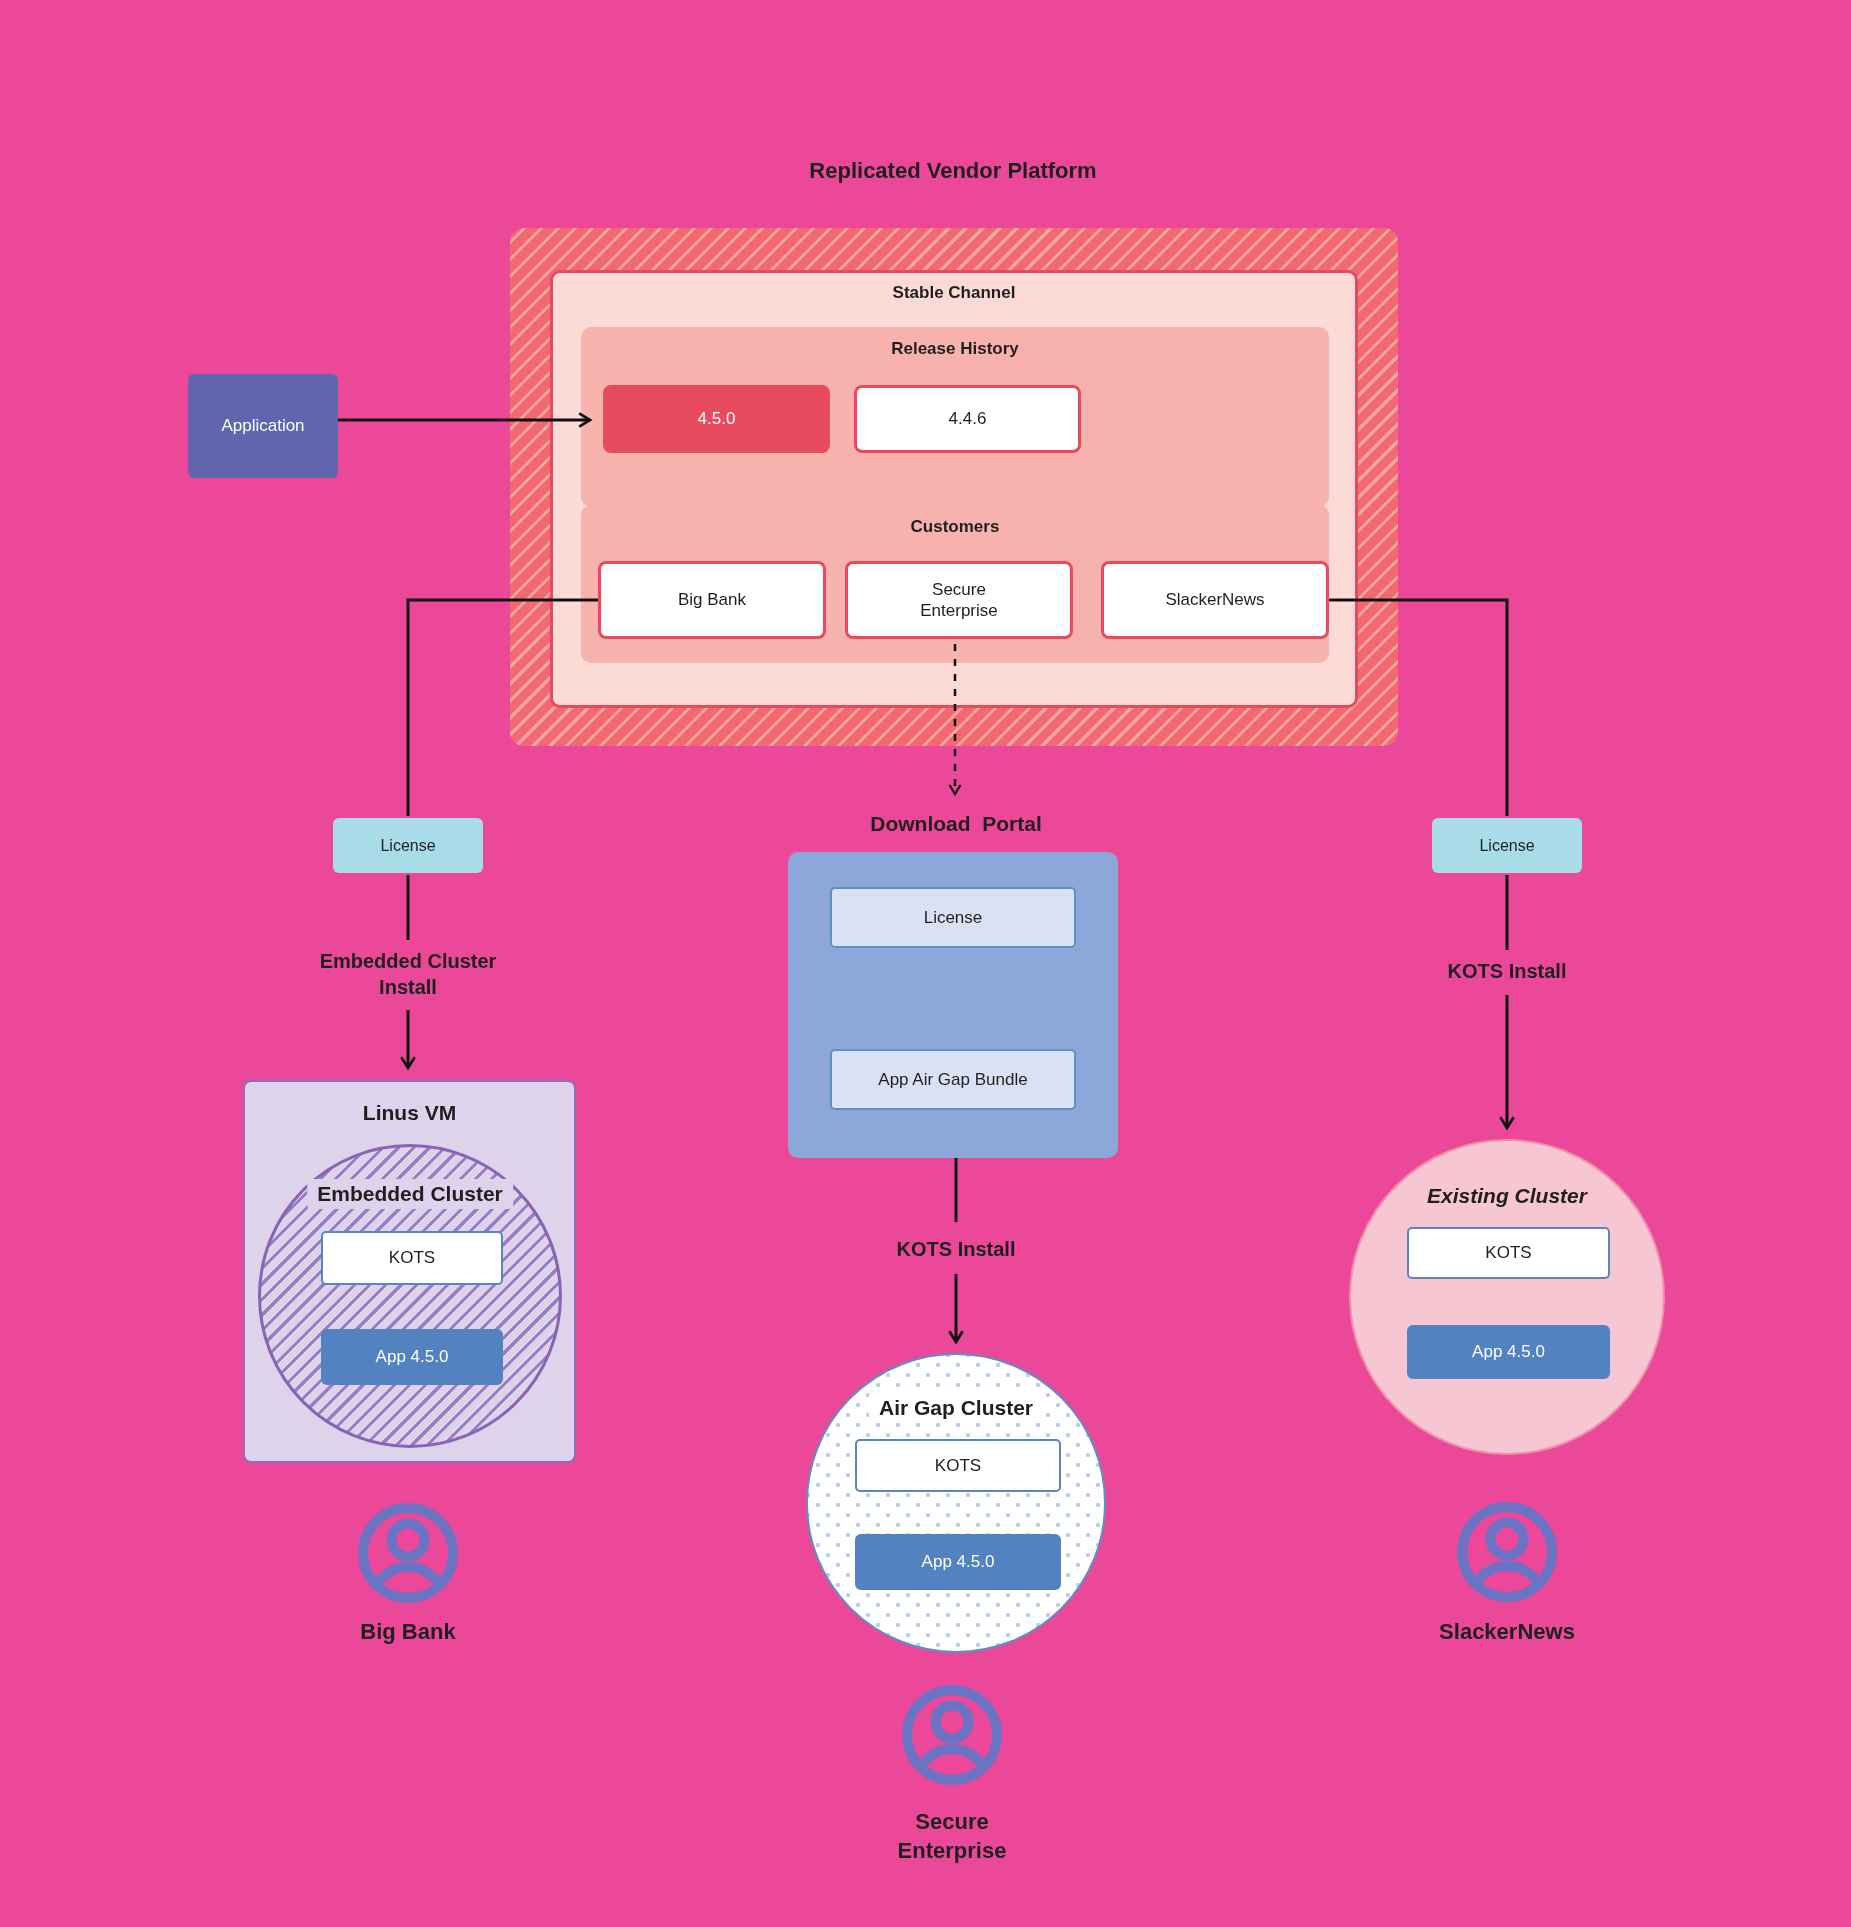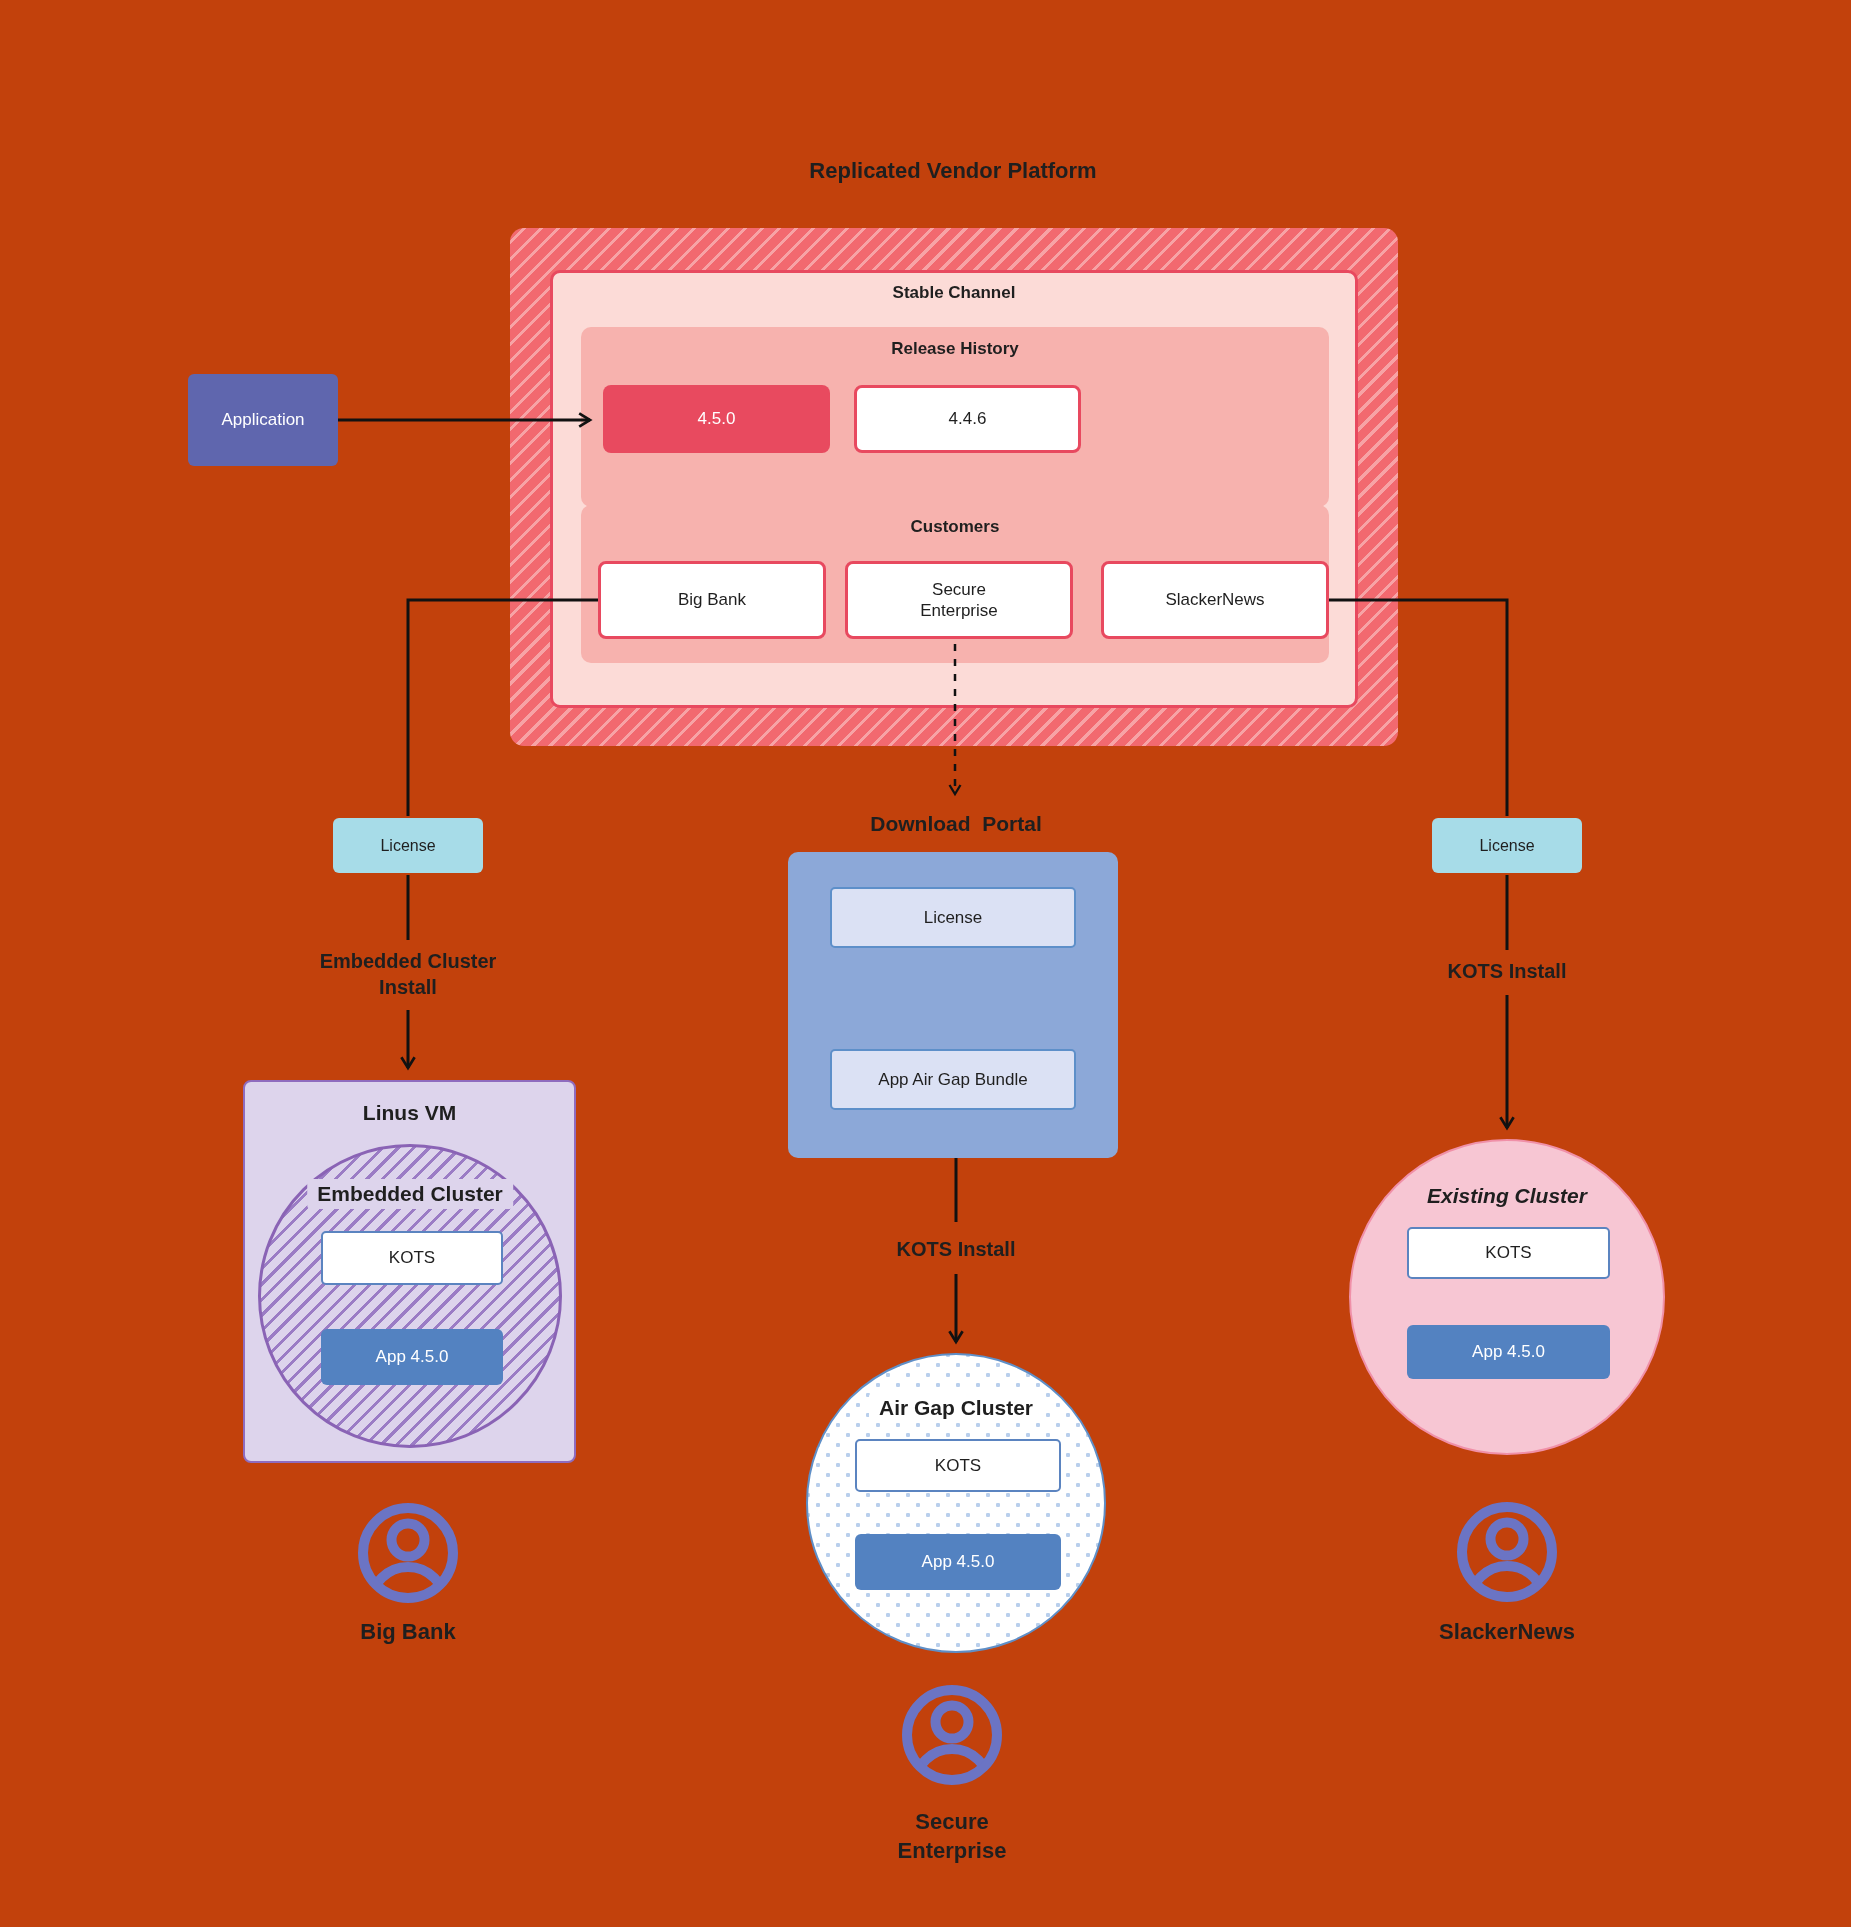--- a/index.html
+++ b/index.html
@@ -1,17 +1,17 @@
 <!DOCTYPE html>
 <html style="--ink: #1f1f1f; --line: #111111; --red-stripe-a: #f2696f; --red-stripe-b: #f7a3a5; --channel-bg: #fcdbd7; --channel-border: #e8495f; --panel-bg: #f7b2ae; --release-accent: #e84a5f; --app-indigo: #5f66ae; --license-cyan: #a7dce8; --portal-bg: #8ca8d8; --portal-item-bg: #dbe1f4; --portal-item-border: #5d8fc9; --app-blue: #5382c1; --kots-border: #5b84c0; --vm-bg: #ddd4ec; --vm-border: #8f6cbe; --purple-stripe: #9b7cc5; --purple-circle-border: #8a63b5; --dot-blue: #b9cfec; --airgap-border: #5f8fc7; --pink-bg: #f7c6d3; --pink-border: #f090a8; --person-indigo: #6b74c4;"><head>
 <meta charset="utf-8">
 <style>
   html,body{margin:0;padding:0;background:#ffffff;}
   .canvas{
-    position:relative;width:1851px;height:1927px;background:#c2410c;overflow:hidden;
+    position:relative;width:1851px;height:1927px;background:#ec4899;overflow:hidden;
     font-family:"Liberation Sans","DejaVu Sans",sans-serif;color:var(--ink,#1f1f1f);
   }
   .abs{position:absolute;}
   .ctr{display:flex;align-items:center;justify-content:center;text-align:center;}
   .ml{white-space:pre-line;}
   .pre{white-space:pre;}
 
   .title{left:953px;top:158px;transform:translateX(-50%);font-size:22px;font-weight:700;z-index:6;}
 
   
@@ -29,21 +29,21 @@
   .release{top:54px;height:180px;}
   .customers{top:232px;height:158px;}
   .rel{position:absolute;top:58px;width:227px;height:68px;border-radius:8px;font-size:17px;box-sizing:border-box;}
   .rel-current{left:22px;background:var(--release-accent,#e84a5f);color:#ffffff;}
   .rel-prev{left:273px;background:#ffffff;border:3px solid var(--channel-border,#e8495f);}
   .cust{position:absolute;top:56px;width:228px;height:78px;border-radius:8px;font-size:17px;line-height:1.25;
     background:#ffffff;border:3px solid var(--channel-border,#e8495f);box-sizing:border-box;}
   .c1{left:17px;} .c2{left:264px;} .c3{left:520px;}
 
   
-  .app-box{left:188px;top:374px;width:150px;height:92px;border-radius:6px;z-index:6;
+  .app-box{left:188px;top:374px;width:150px;height:104px;border-radius:6px;z-index:6;
     background:var(--app-indigo,#5f66ae);color:#ffffff;font-size:17px;}
   .license{width:150px;height:55px;border-radius:6px;background:var(--license-cyan,#a7dce8);font-size:16px;z-index:6;}
   .license-left{left:333px;top:818px;}
   .license-right{left:1432px;top:818px;}
 
   .flow-label{transform:translateX(-50%);font-size:20px;font-weight:700;text-align:center;line-height:1.3;z-index:6;}
   .portal-label{left:956px;top:812px;transform:translateX(-50%);font-size:21px;font-weight:700;z-index:6;}
 
   .portal{left:788px;top:852px;width:330px;height:306px;border-radius:10px;background:var(--portal-bg,#8ca8d8);z-index:6;}
   .portal-item{position:absolute;left:42px;width:246px;height:61px;border-radius:5px;font-size:17px;box-sizing:border-box;

